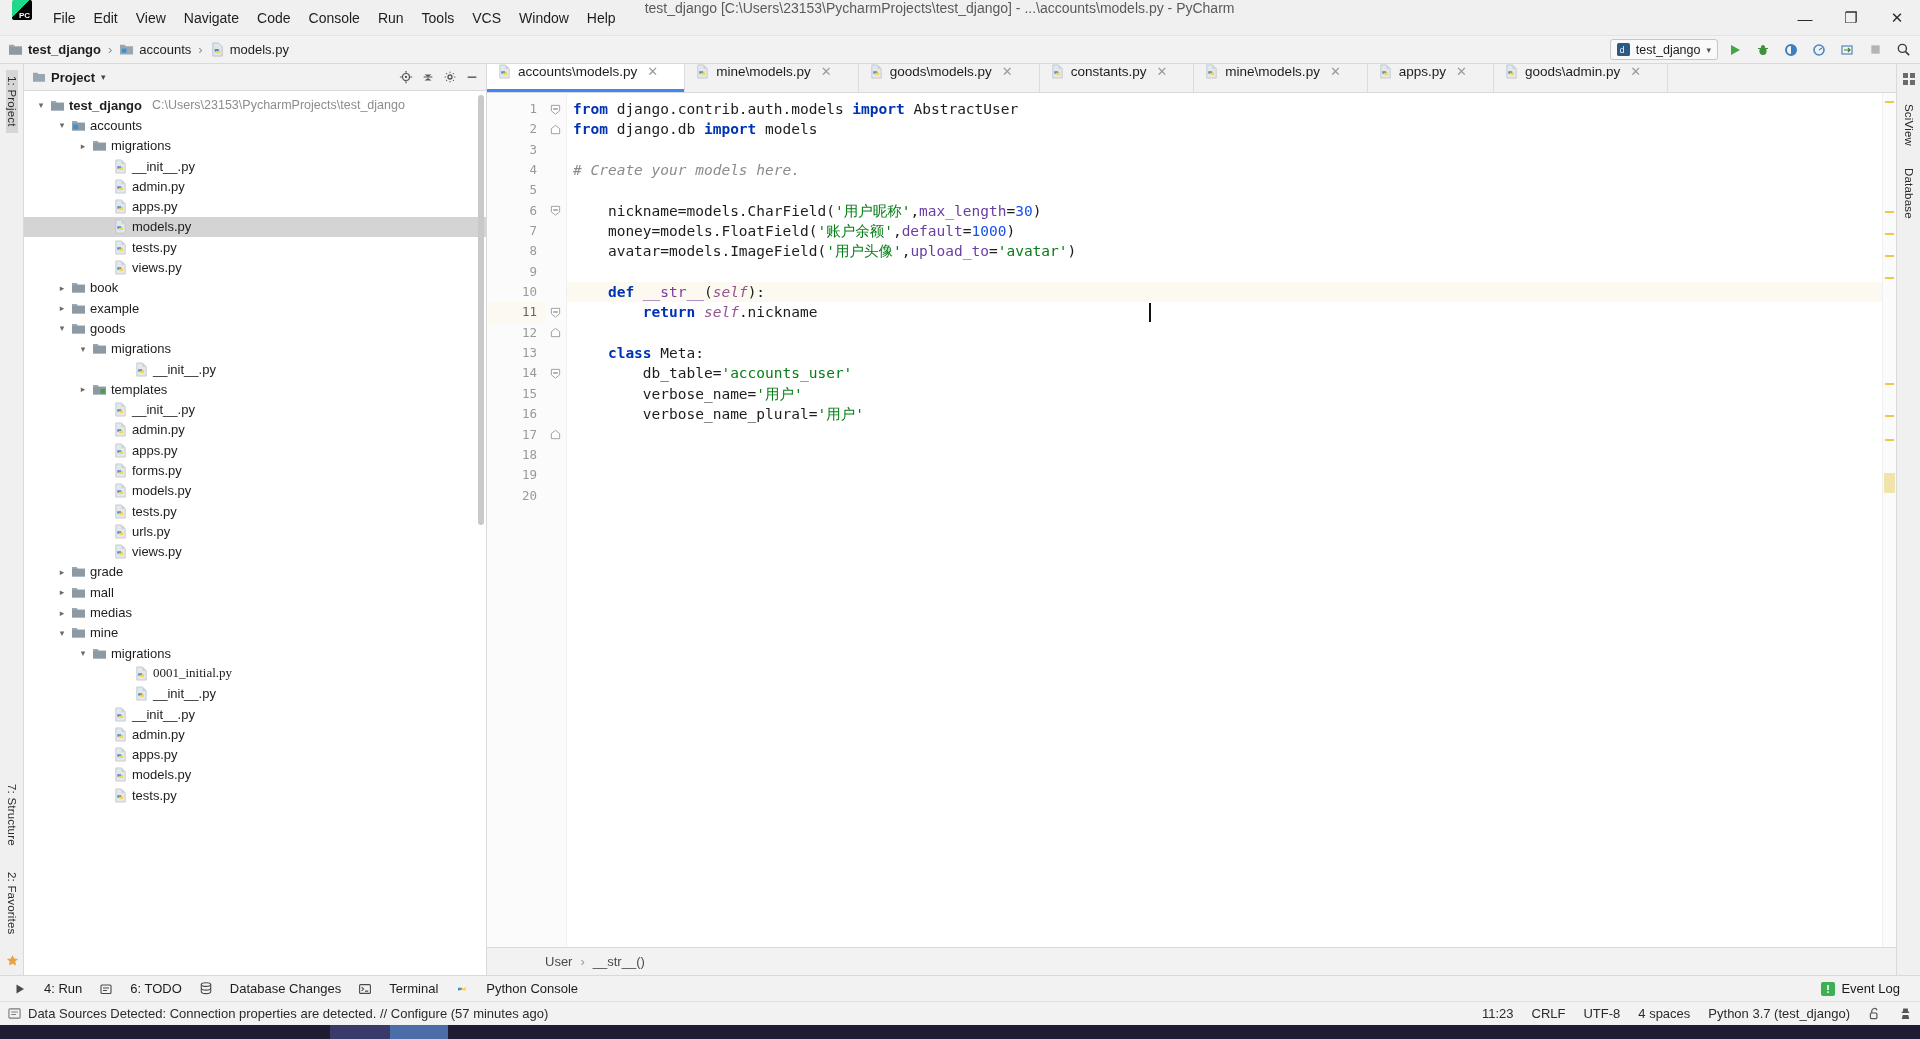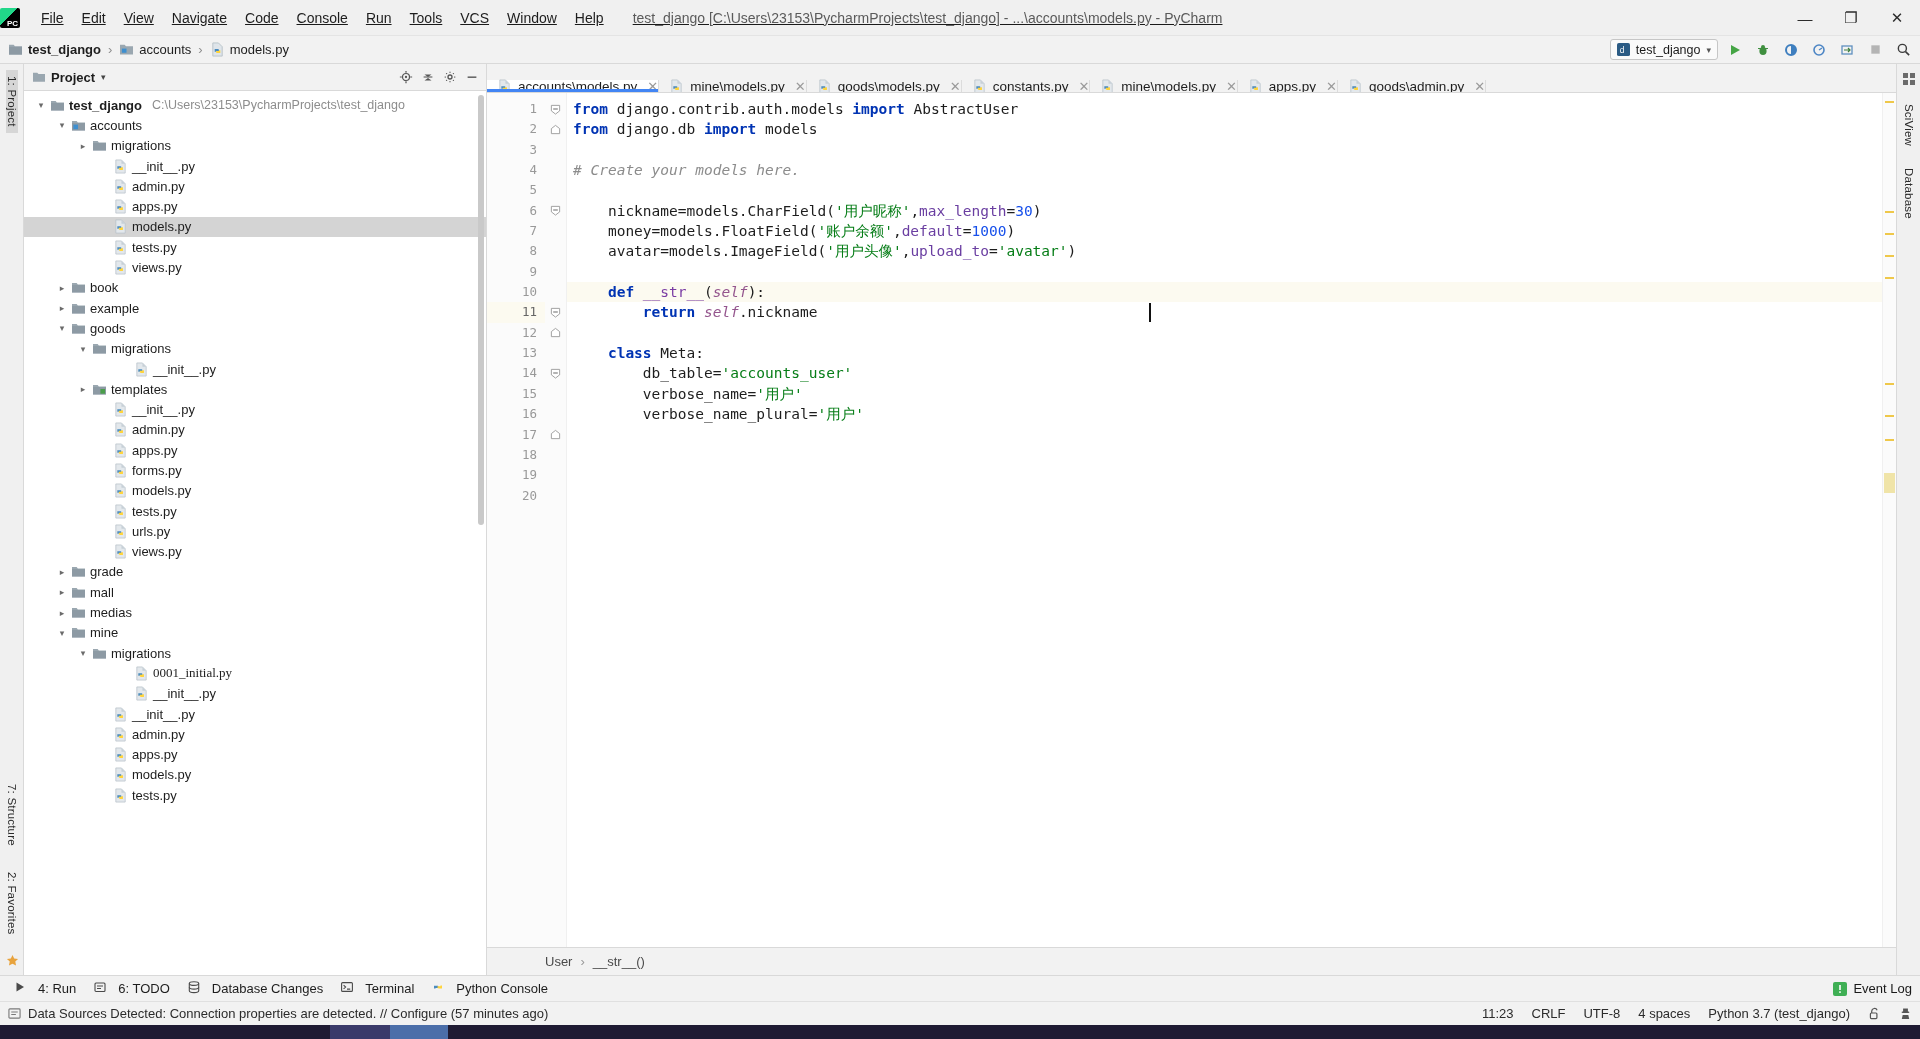--- a/index.html
+++ b/index.html
@@ -11,25 +11,24 @@
     font-size: 13px;
     color: #1a1a1a;
     background: #f2f2f2;
   }
   .app { width: 1920px; height: 1039px; display: flex; flex-direction: column; background:#f2f2f2; }
 
   
   .titlebar {
     height: 36px; flex: 0 0 36px;
     background: #f0f0f0;
-    display: flex; align-items: center;
-    padding-left: 0;
+    display: flex; 
+    padding-left: 12px;
     border-bottom: 1px solid #e4e4e4;
     position: relative;
-    text-decoration: underline;
   }
   .pc-logo {
     width: 20px; height: 20px; margin-right: 12px;
     border-radius: 2px; position: relative; overflow: hidden;
     background: linear-gradient(135deg,#21d789 0%, #21d789 45%, #000 45%, #000 100%);
   }
   .pc-logo:after {
     content:""; position:absolute; right:2px; bottom:1px;
     color:#fff; font-size:8px; font-weight:bold;
   }
@@ -133,24 +132,24 @@
   .panel-scroll .thumb { position:absolute; left:1px; width:6px; background:#c9c9c9; border-radius:3px; }
 
   
   .editor-col { flex: 1 1 auto; display:flex; flex-direction:column; min-width:0; background:#fff; }
   .tabs {
     height: 29px; flex:0 0 29px; background:#f2f2f2;
     display:flex; align-items:stretch; border-bottom:1px solid #d9d9d9;
     overflow:hidden;
   }
   .tab {
-    display:flex; align-items:center; gap:6px;
-    padding: 0 0 0 10px; font-size:13.5px; color:#1d1d1d;
+    display:flex; align-items:flex-start; gap:6px;
+    padding: 0 26px 0 10px; font-size:13.5px; color:#1d1d1d;
     border-right:1px solid #dcdcdc; background:#f2f2f2;
-    position:relative; white-space:nowrap;margin-top:16px;
+    position:relative; white-space:nowrap;
   }
   .tab.active { background:#fff; }
   .tab.active:after {
     content:""; position:absolute; left:0; right:0; bottom:0; height:3px; background:#4285f4;
   }
   .tab .x { color:#9a9a9a; font-size:13px; margin-left:4px; }
 
   .editor-wrap { flex:1 1 auto; display:flex; min-height:0; position:relative; background:#fff; }
   .gutter {
     width: 58px; flex:0 0 58px; background:#fbfbfb; border-right:0px;
@@ -199,22 +198,22 @@
     padding-left: 58px; font-size:13px; color:#4a4a4a;
   }
   .status-strip .sep { margin:0 8px; color:#9a9a9a; }
 
   
   .toolbar-bottom {
     height: 26px; flex:0 0 26px; background:#f2f2f2;
     border-top:1px solid #d9d9d9;
     display:flex; align-items:center; padding-left:6px; position:relative; gap:2px;
   }
-  .twbtn { display:flex; gap:12px; padding:2px 8px; font-size:13px; color:#1d1d1d; }
-  .tw-right { position:absolute; right:8px; display:flex; align-items:center; gap:6px; font-size:13px; }
+  .twbtn { display:flex; align-items:center; gap:18px; padding:2px 8px; font-size:13px; color:#1d1d1d; }
+  .tw-right { position:absolute; right:20px; display:flex; align-items:center; gap:6px; font-size:13px; }
 
   
   .statusbar {
     height: 24px; flex:0 0 24px; background:#f2f2f2;
     display:flex; align-items:center; padding-left:8px;
     font-size:13px; color:#2b2b2b; position:relative;
     border-top:1px solid #e0e0e0;
   }
   .sb-right { position:absolute; right:8px; display:flex; align-items:center; gap:18px; }
   .sb-right .it { white-space:nowrap; }

